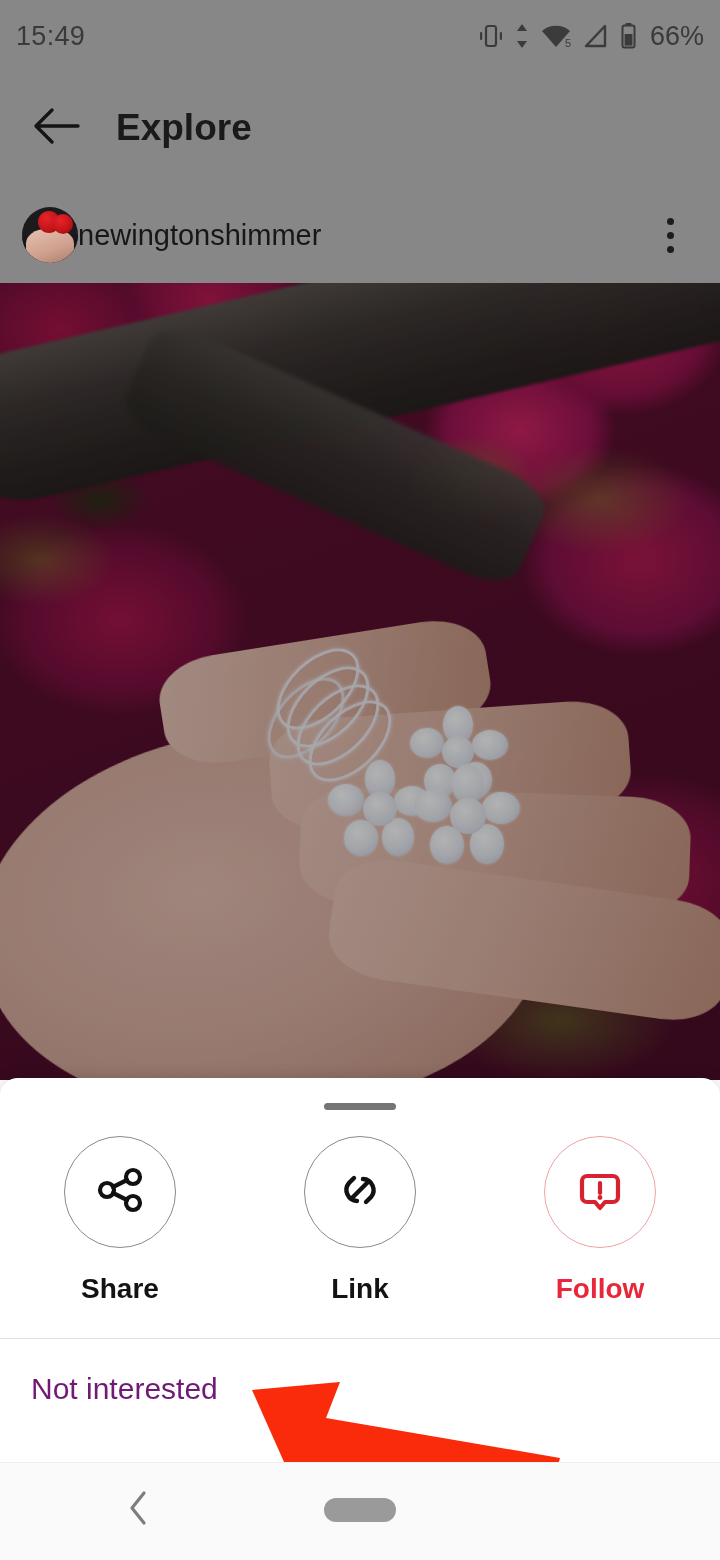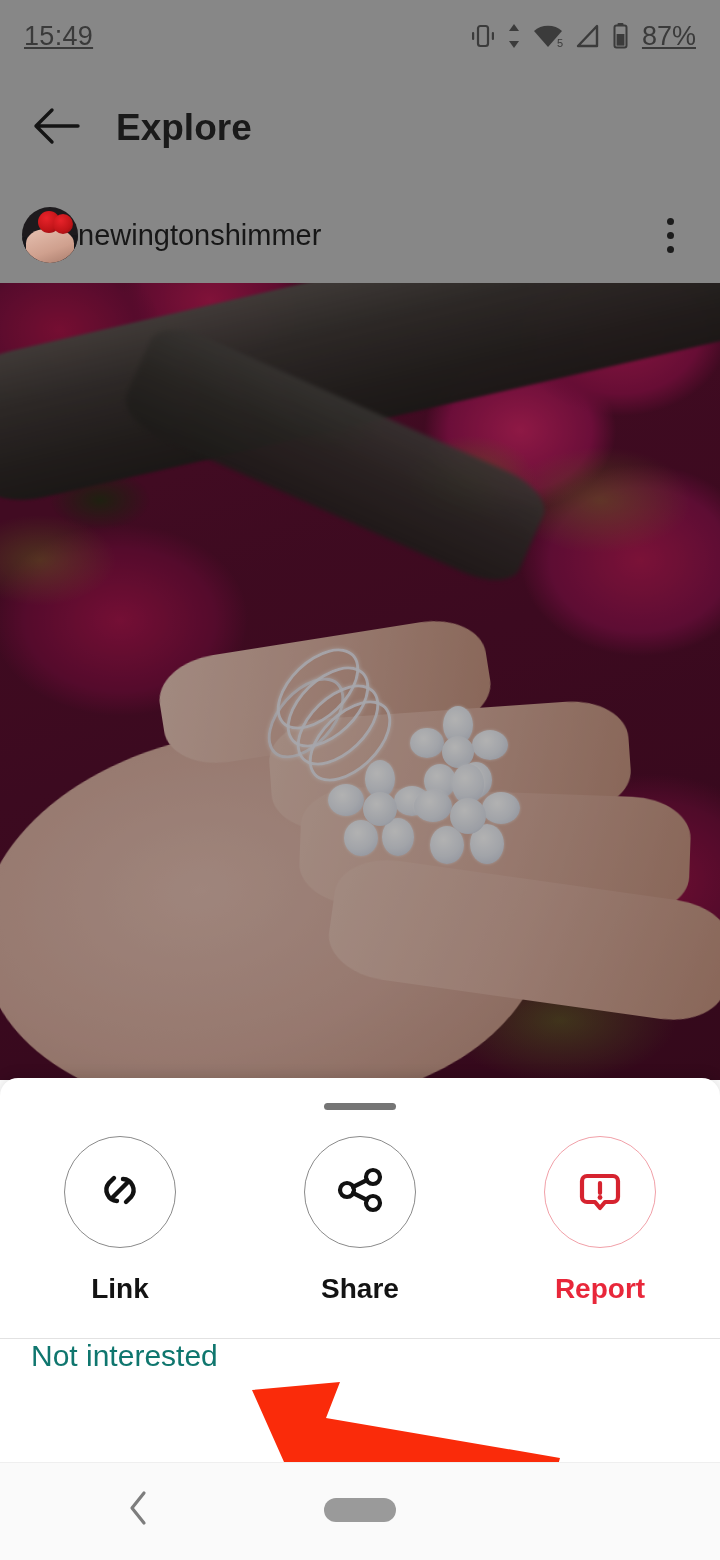--- a/index.html
+++ b/index.html
@@ -131,23 +131,22 @@
   
   .top-scrim {
     position:absolute; left:0; top:0; width:720px; height:283px;
     background:#878787;
   }
 
   
   .statusbar {
     position:absolute; left:0; top:0; width:720px; height:72px;
     display:flex; align-items:center; justify-content:space-between;
-    padding:0 24px;
+    padding:0 16px;
     color:#3b3b3b;
-    text-decoration:underline;
   }
   .clock { font-size:27px; letter-spacing:.3px; color:#3a3a3a; }
   .sb-right { display:flex; align-items:flex-end; gap:11px; }
   .sb-right svg { display:block; }
   .batt-pct { font-size:27px; color:#3a3a3a; margin-left:2px; line-height:1; }
 
   
   .appbar {
     position:absolute; left:0; top:72px; width:628px; height:112px;
     display:flex; align-items:center;
@@ -229,22 +228,22 @@
     margin-top:25px; font-size:28px; color:#131313; font-weight:bold;
   }
   .action-label.danger { color:#e8273a; }
 
   .sheet-divider {
     position:absolute; left:0; top:1338px; width:720px; height:1px;
     background:#e2e2e2;
   }
   .not-interested {
     position:absolute; left:0; top:1339px; width:588px; height:100px;
-    display:flex; padding-left:31px;
-    font-size:30px; color:#0f766e;
+    display:flex; align-items:center; padding-left:31px;
+    font-size:30px; color:#701a75;
   }
 
   
   .annot-arrow {
     position:absolute; left:0; top:1330px; width:720px; height:190px;
     pointer-events:none;
   }
 
   
   .navbar {
@@ -346,21 +345,21 @@
           <path d="M22 4 L22 24 L3 24 Z" fill="none" stroke="#3b3b3b" stroke-width="2.4" stroke-linejoin="round"></path>
         </svg>
       </span>
       <span>
         <svg width="17" height="28" viewBox="0 0 17 28">
           <rect x="5.5" y="1" width="6" height="2.6" rx="1" fill="#3b3b3b"></rect>
           <rect x="2.5" y="3.6" width="12" height="22" rx="2" fill="none" stroke="#3b3b3b" stroke-width="2"></rect>
           <rect x="4.6" y="12" width="7.8" height="11.6" fill="#3b3b3b"></rect>
         </svg>
       </span>
-      <span class="batt-pct">87%</span>
+      <span class="batt-pct">66%</span>
     </div>
   </div>
 
   <div class="appbar">
     <div class="back-btn">
       <span>
         <svg width="52" height="42" viewBox="0 0 52 42">
           <path d="M48 21 L6 21 M22 5 L6 21 L22 37" fill="none" stroke="#141414" stroke-width="3.4" stroke-linecap="round" stroke-linejoin="round"></path>
         </svg>
       </span>
@@ -381,60 +380,60 @@
       <i></i>
         <i></i>
         <i></i>
     </div>
   </div>
 
   <div class="sheet">
     <div class="drag-handle"></div>
 
     <div class="actions-row">
-
-      <div class="action">
-        <div class="action-circle">
-          <span>
-            <svg width="54" height="54" viewBox="0 0 54 54">
-              <path d="M30 16 a11 11 0 0 1 8 18 l-5 5" fill="none" stroke="#111" stroke-width="4.4" stroke-linecap="round"></path>
-              <path d="M24 38 a11 11 0 0 1 -8 -18 l5 -5" fill="none" stroke="#111" stroke-width="4.4" stroke-linecap="round"></path>
-              <line x1="20" y1="34" x2="34" y2="20" stroke="#111" stroke-width="4.4" stroke-linecap="round"></line>
-            </svg>
-          </span>
-        </div>
-        <div class="action-label">Link</div>
-      </div>
 
       <div class="action">
         <div class="action-circle">
           <span>
             <svg width="54" height="54" viewBox="0 0 54 54">
               <circle cx="14" cy="27" r="7" fill="none" stroke="#111" stroke-width="4.2"></circle>
               <circle cx="40" cy="14" r="7" fill="none" stroke="#111" stroke-width="4.2"></circle>
               <circle cx="40" cy="40" r="7" fill="none" stroke="#111" stroke-width="4.2"></circle>
               <line x1="20" y1="24" x2="34" y2="17" stroke="#111" stroke-width="4.2" stroke-linecap="round"></line>
               <line x1="20" y1="30" x2="34" y2="37" stroke="#111" stroke-width="4.2" stroke-linecap="round"></line>
             </svg>
           </span>
         </div>
         <div class="action-label">Share</div>
       </div>
 
       <div class="action">
+        <div class="action-circle">
+          <span>
+            <svg width="54" height="54" viewBox="0 0 54 54">
+              <path d="M30 16 a11 11 0 0 1 8 18 l-5 5" fill="none" stroke="#111" stroke-width="4.4" stroke-linecap="round"></path>
+              <path d="M24 38 a11 11 0 0 1 -8 -18 l5 -5" fill="none" stroke="#111" stroke-width="4.4" stroke-linecap="round"></path>
+              <line x1="20" y1="34" x2="34" y2="20" stroke="#111" stroke-width="4.4" stroke-linecap="round"></line>
+            </svg>
+          </span>
+        </div>
+        <div class="action-label">Link</div>
+      </div>
+
+      <div class="action">
         <div class="action-circle danger">
           <span>
             <svg width="54" height="54" viewBox="0 0 54 54">
               <path d="M14 13 h26 a5 5 0 0 1 5 5 v16 a5 5 0 0 1 -5 5 h-8 l-5 6 -5 -6 h-8 a5 5 0 0 1 -5 -5 v-16 a5 5 0 0 1 5 -5 z" fill="none" stroke="#d6232f" stroke-width="4.2" stroke-linejoin="round"></path>
               <line x1="27" y1="20" x2="27" y2="30" stroke="#d6232f" stroke-width="4.2" stroke-linecap="round"></line>
               <circle cx="27" cy="34.5" r="2.4" fill="#d6232f"></circle>
             </svg>
           </span>
         </div>
-        <div class="action-label danger">Report</div>
+        <div class="action-label danger">Follow</div>
       </div>
 
     </div>
   </div>
 
   <div class="sheet-divider"></div>
 
   <div class="not-interested">
     <span>Not interested</span>
   </div>

